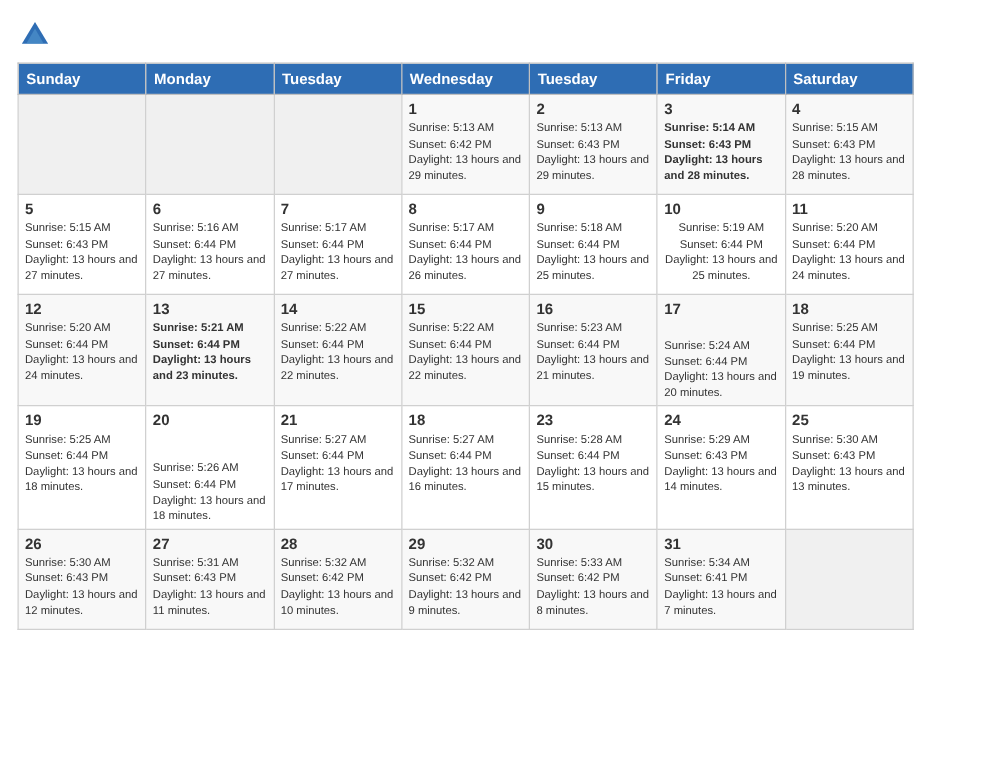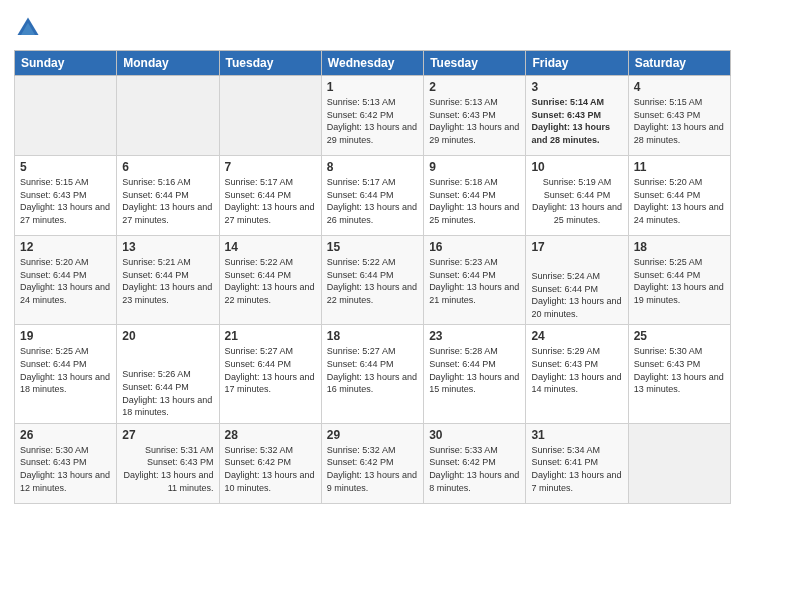--- a/index.html
+++ b/index.html
@@ -213,21 +213,21 @@
         </tr>
         <tr>
           <td>
             <span class="day-num">12</span>
             <div class="day-info" style="white-space: pre-line;">Sunrise: 5:20 AM
 Sunset: 6:44 PM
 Daylight: 13 hours and 24 minutes.</div>
           </td>
           <td>
             <span class="day-num">13</span>
-            <div class="day-info" style="white-space: pre-line;">Sunrise: 5:21 AM
+            <div class="day-info" style="white-space: pre-line; font-weight: bold;">Sunrise: 5:21 AM
 Sunset: 6:44 PM
 Daylight: 13 hours and 23 minutes.</div>
           </td>
           <td>
             <span class="day-num">14</span>
             <div class="day-info" style="white-space: pre-line;">Sunrise: 5:22 AM
 Sunset: 6:44 PM
 Daylight: 13 hours and 22 minutes.</div>
           </td>
           <td>
@@ -301,21 +301,21 @@
         </tr>
         <tr>
           <td>
             <span class="day-num">26</span>
             <div class="day-info" style="white-space: pre-line;">Sunrise: 5:30 AM
 Sunset: 6:43 PM
 Daylight: 13 hours and 12 minutes.</div>
           </td>
           <td>
             <span class="day-num">27</span>
-            <div class="day-info" style="white-space: pre-line; text-align: right;">Sunrise: 5:31 AM
+            <div class="day-info" style="white-space: pre-line;">Sunrise: 5:31 AM
 Sunset: 6:43 PM
 Daylight: 13 hours and 11 minutes.</div>
           </td>
           <td>
             <span class="day-num">28</span>
             <div class="day-info" style="white-space: pre-line;">Sunrise: 5:32 AM
 Sunset: 6:42 PM
 Daylight: 13 hours and 10 minutes.</div>
           </td>
           <td>

